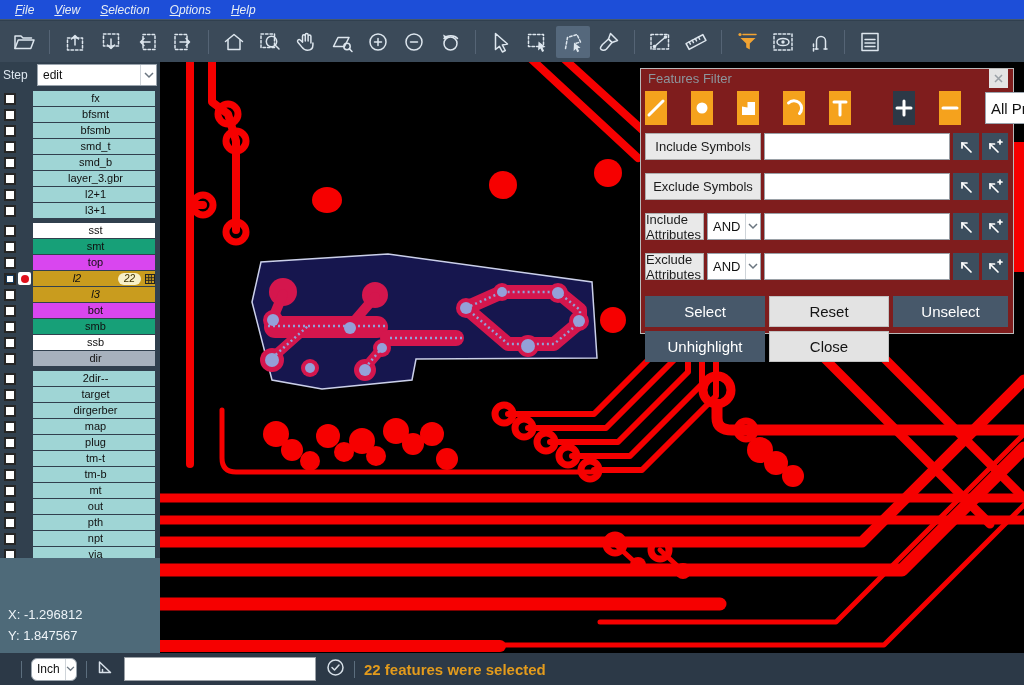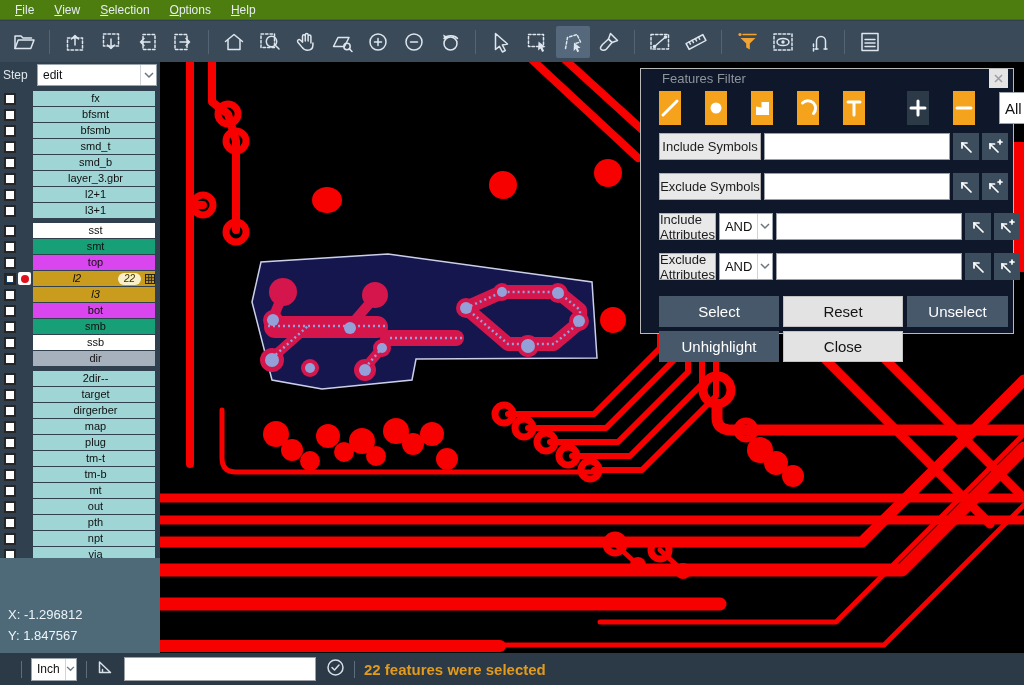--- a/index.html
+++ b/index.html
@@ -2,22 +2,22 @@
 <html><head>
 <meta charset="utf-8">
 <style>
   * { margin:0; padding:0; box-sizing:border-box; }
   html,body { width:1024px; height:685px; overflow:hidden; background:#000;
     font-family:"Liberation Sans", sans-serif; }
   .app { position:relative; width:1024px; height:685px; background:#31404e; }
 
   
   .menubar { position:absolute; left:0; top:0; width:1024px; height:20px;
-    background:#4d7c0f; display:flex; align-items:center; padding-left:6px; gap:2px;
-    border-bottom:1px solid #46586a; }
+    background:#1d4ed8; display:flex; align-items:center; padding-left:6px; gap:2px;
+    border-bottom:1px solid #46586a;font-style:italic; }
   .menu-item { color:#e7edf4; font-size:12px; padding:1px 9px; display:inline-block; cursor:default; }
   .menu-item::first-letter { text-decoration:underline; }
 
   
   .toolbar { position:absolute; left:0; top:21px; width:1024px; height:41px;
     background:#3b4a59; display:flex; align-items:center; padding-left:6px; }
   .tbtn { width:34px; height:32px; display:flex; align-items:center; justify-content:center;
     border-radius:2px; margin:0 1px; }
   .tbtn.active { background:#55687c; }
   .tsep { width:1px; height:24px; background:#556475; margin:0 7px; }
@@ -74,21 +74,21 @@
   .pcb .pad { fill:#f60000; }
   .pcb .donut { stroke:#f60000; stroke-width:7; fill:none; }
   .pcb .sel-fill { fill:#16164e; stroke:#cbd0ea; stroke-width:1.5; }
   .pcb .cr { fill:#d4164d; }
   .pcb .crs { stroke:#d4164d; fill:none; stroke-linejoin:round; stroke-linecap:round; }
   .pcb .hat { stroke:#94a0d8; fill:none; stroke-width:2.5; stroke-dasharray:2 3; }
   .pcb .hdot { fill:#94a0d8; }
 
   
   .dialog { position:absolute; left:640px; top:68px; width:374px; height:266px;
-    background:#0f172a; border:1px solid #b9b9b9; z-index:5; padding:0 5px 5px 18px;
+    background:#7f1d1d; border:1px solid #b9b9b9; z-index:5; padding:0 5px 5px 4px;
     display:flex; flex-direction:column; }
   .dtitle { height:28px; display:flex; align-items:center; }
   .dtitle .txt { flex:1; color:#8d959c; font-size:13px; padding-left:3px; }
   .dclose { width:19px; height:19px; background:#e4e4e4; display:flex; align-items:center;
     justify-content:center; }
   .dclose svg { stroke:#9aa0a6; stroke-width:1.5; }
   .dtools { display:flex; align-items:center; margin:3px 0 8px 0;gap:20px; }
   .obtn { width:34px; height:34px; background:#f5a21d; margin-right:4px; display:flex;
     align-items:center; justify-content:center; }
   .obtn svg { stroke:#fff; fill:none; stroke-width:3; stroke-linecap:round; stroke-linejoin:round; }
@@ -106,21 +106,21 @@
   .abtn svg { stroke:#fff; fill:none; stroke-width:1.7; stroke-linecap:round; }
   .dactions { display:grid; grid-template-columns:120px 120px 1fr; gap:4px; margin-top:3px; }
   .dbtn { height:31px; display:flex; align-items:center; justify-content:center; font-size:15px;text-align:right; }
   .dbtn.darkb { background:#47586a; color:#fff; }
   .dbtn.lightb { background:#e3e3e3; color:#141414; border:1px solid #c2c2c2; }
 
   
   .statusbar { position:absolute; left:0; top:653px; width:1024px; height:32px;
     background:#2c3947; display:flex; align-items:center; padding-left:12px; }
   .ssep { width:1px; height:17px; background:#5c6e7e; margin:0 9px; }
-  .unit-combo { width:46px; height:23px; font-size:12px; }
+  .unit-combo { width:46px; height:23px; font-size:12px;border-radius:6px; }
   .sicon svg { stroke:#d7e0e8; fill:none; stroke-width:1.5; stroke-linecap:round; stroke-linejoin:round; }
   .cmd-input { width:192px; height:24px; border:1px solid #9aa0a6; background:#fff;
     margin-left:10px; font-size:13px; padding:0 5px; font-family:"Liberation Sans", sans-serif; }
   .refresh { margin-left:10px; }
   .smsg { color:#e39b1c; font-size:15px; font-weight:600; }
 </style>
 </head>
 <body>
 
 <div class="app">

